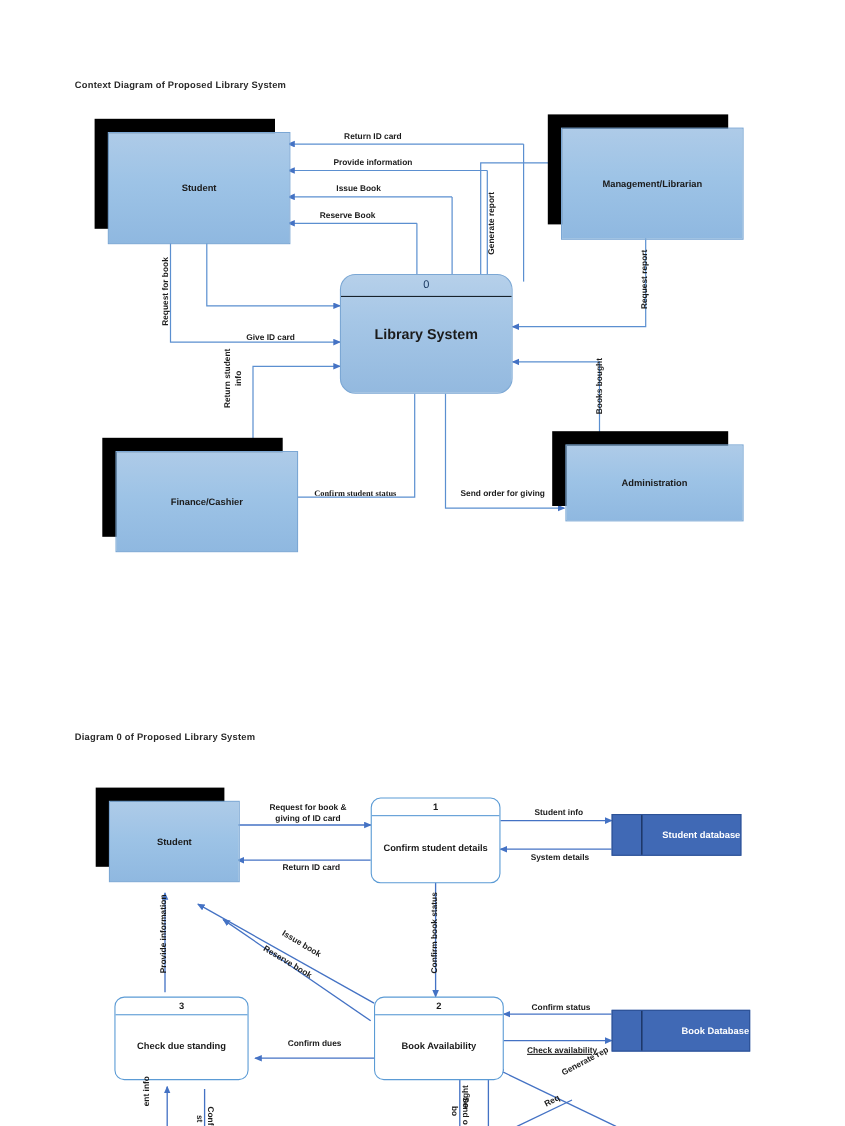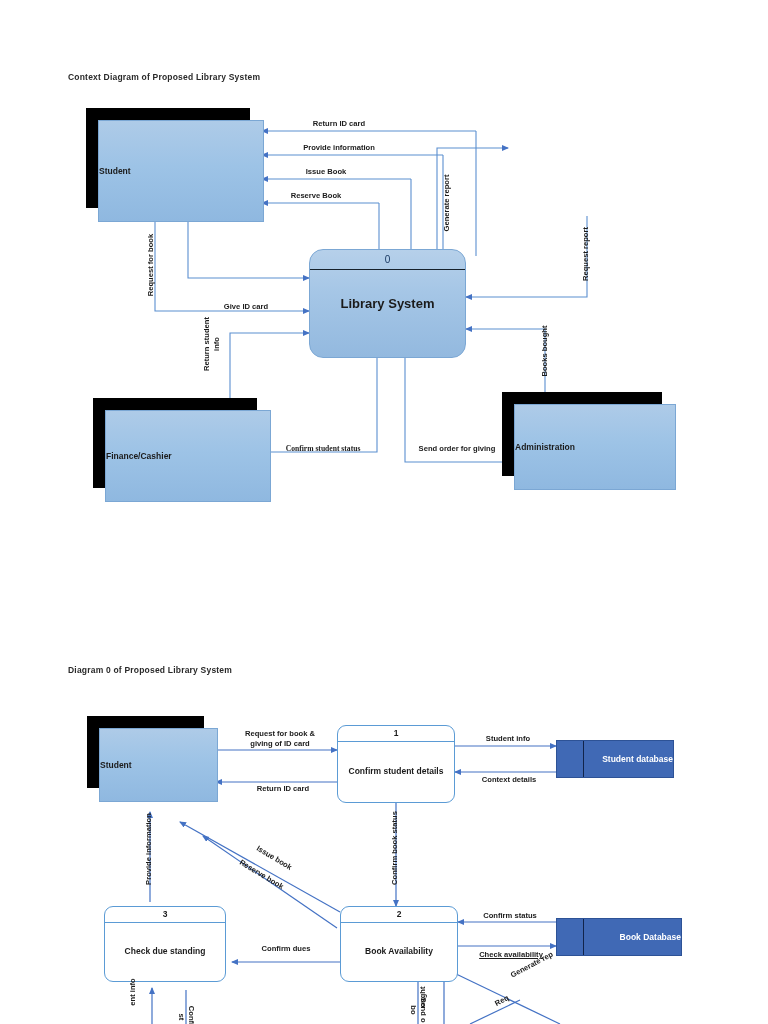--- a/index.html
+++ b/index.html
@@ -18,21 +18,21 @@
   
   .entity{position:absolute;}
   .entity .shadow{
     position:absolute;left:-12px;top:-12px;width:100%;height:100%;
     background:#000000;
   }
   .entity .face{
     position:absolute;left:0;top:0;width:100%;height:100%;
     background:linear-gradient(180deg,#aecbe8 0%,#9dc3e6 45%,#8fb8e0 100%);
     border:1px solid #7ba7d4;
-    display:flex;align-items:center;
+    display:flex;align-items:center;justify-content:center;
   }
   .entity .lbl{
     font-size:8.5px;font-weight:700;color:#1b1b1b;text-align:center;
     line-height:1.25;
   }
 
   
   .proc{
     position:absolute;border:1.2px solid #5b9bd5;border-radius:9px;
     background:#ffffff;box-sizing:border-box;
@@ -139,29 +139,35 @@
     </g>
   </svg>
 
   <div class="entity" style="left:98px;top:120px;width:164px;height:100px;">
     <div class="shadow"></div>
     <div class="face">
       <span class="lbl">Student</span>
     </div>
   </div>
 
+  <div class="entity" style="left:510px;top:116px;width:164px;height:100px;">
+    <div class="shadow"></div>
+    <div class="face">
+      <span class="lbl">Management/Librarian</span>
+    </div>
+  </div>
 
   <div class="entity" style="left:105px;top:410px;width:164px;height:90px;">
     <div class="shadow"></div>
     <div class="face">
       <span class="lbl">Finance/Cashier</span>
     </div>
   </div>
 
-  <div class="entity" style="left:514px;top:404px;width:160px;height:84px;">
+  <div class="entity" style="left:514px;top:404px;width:160px;height:68px;">
     <div class="shadow"></div>
     <div class="face">
       <span class="lbl">Administration</span>
     </div>
   </div>
 
   <div class="sysbox" style="left:309px;top:249px;width:157px;height:109px;">
     <div class="frame"></div>
     <div class="num0">0</div>
     <div class="rule"></div>
@@ -263,21 +269,21 @@
     <div class="lbl">Book Database</div>
   </div>
 
   <div class="conn" style="left:222px;top:729px;width:116px;">Request for book &amp;
 giving of ID card</div>
 
   <div class="conn" style="left:238px;top:784px;width:90px;">Return ID card</div>
 
   <div class="conn" style="left:468px;top:734px;width:80px;">Student info</div>
 
-  <div class="conn" style="left:464px;top:775px;width:90px;">Context details</div>
+  <div class="conn" style="left:464px;top:775px;width:90px;">System details</div>
 
   <div class="conn rot90" style="left:390px;top:896px;width:96px;">Confirm book status</div>
 
   <div class="conn rot90" style="left:144px;top:898px;width:98px;">Provide information</div>
 
   <div class="conn" style="left:250px;top:838px;width:62px;transform:rotate(31deg);transform-origin:0 0;">Issue book</div>
 
   <div class="conn" style="left:233px;top:852px;width:72px;transform:rotate(31deg);transform-origin:0 0;">Reserve book</div>
 
   <div class="conn" style="left:244px;top:944px;width:84px;">Confirm dues</div>

